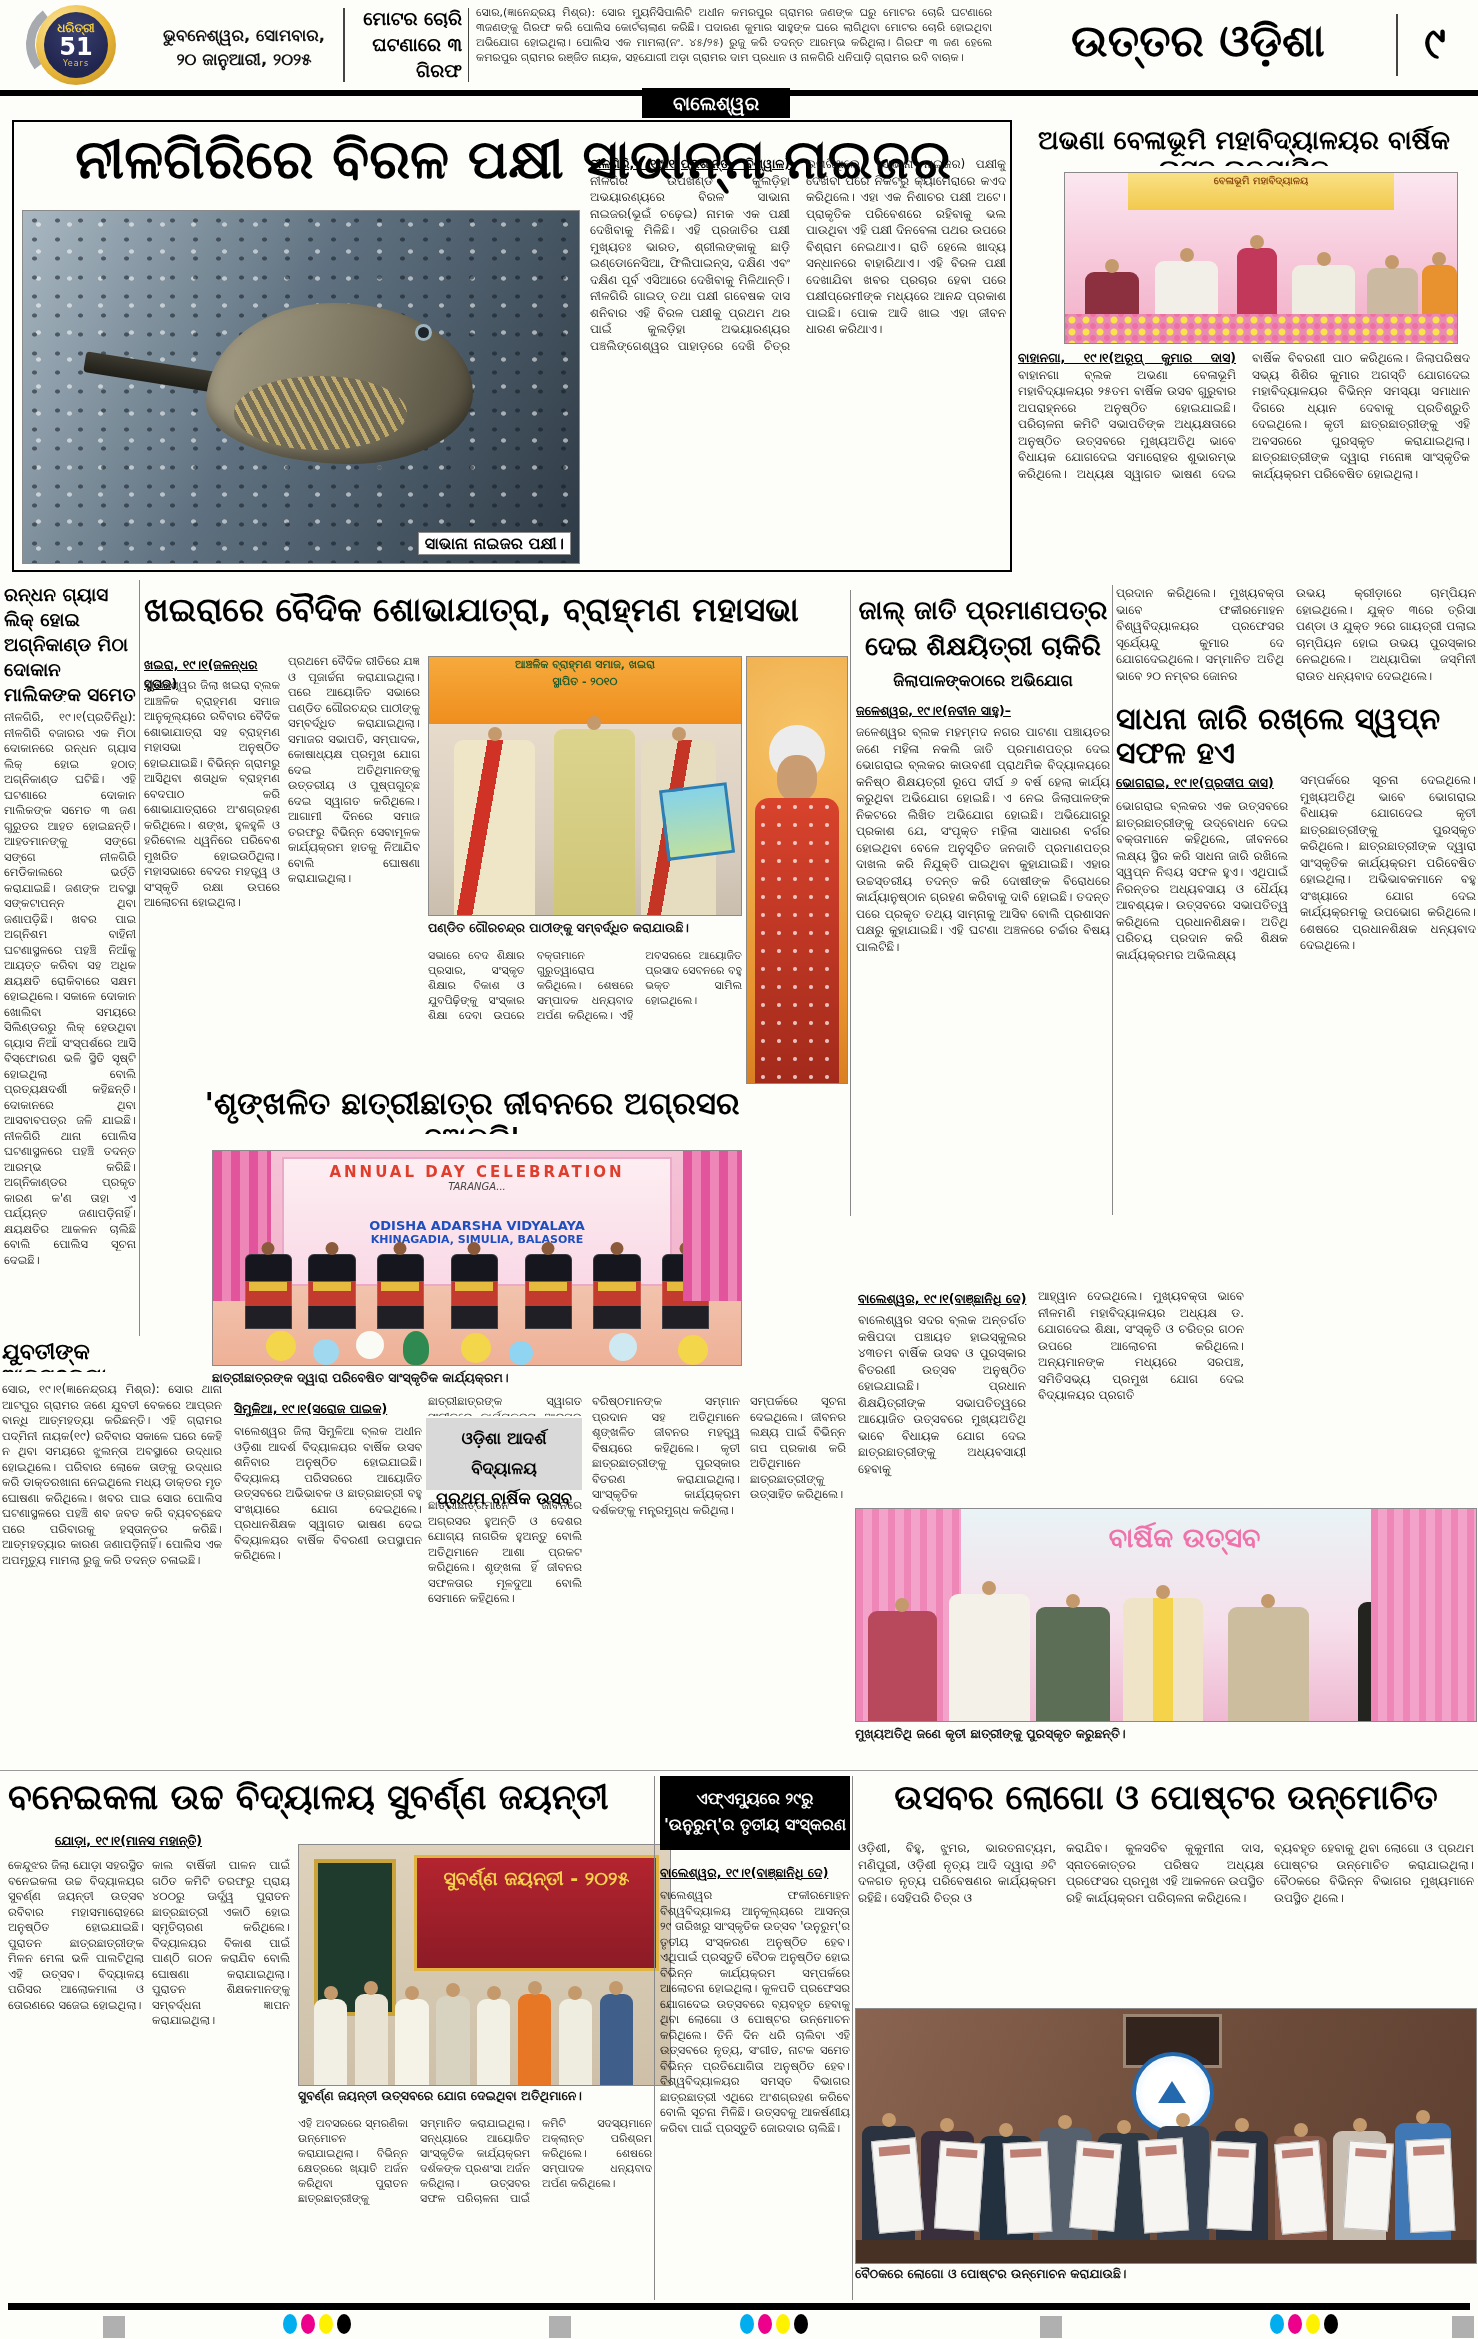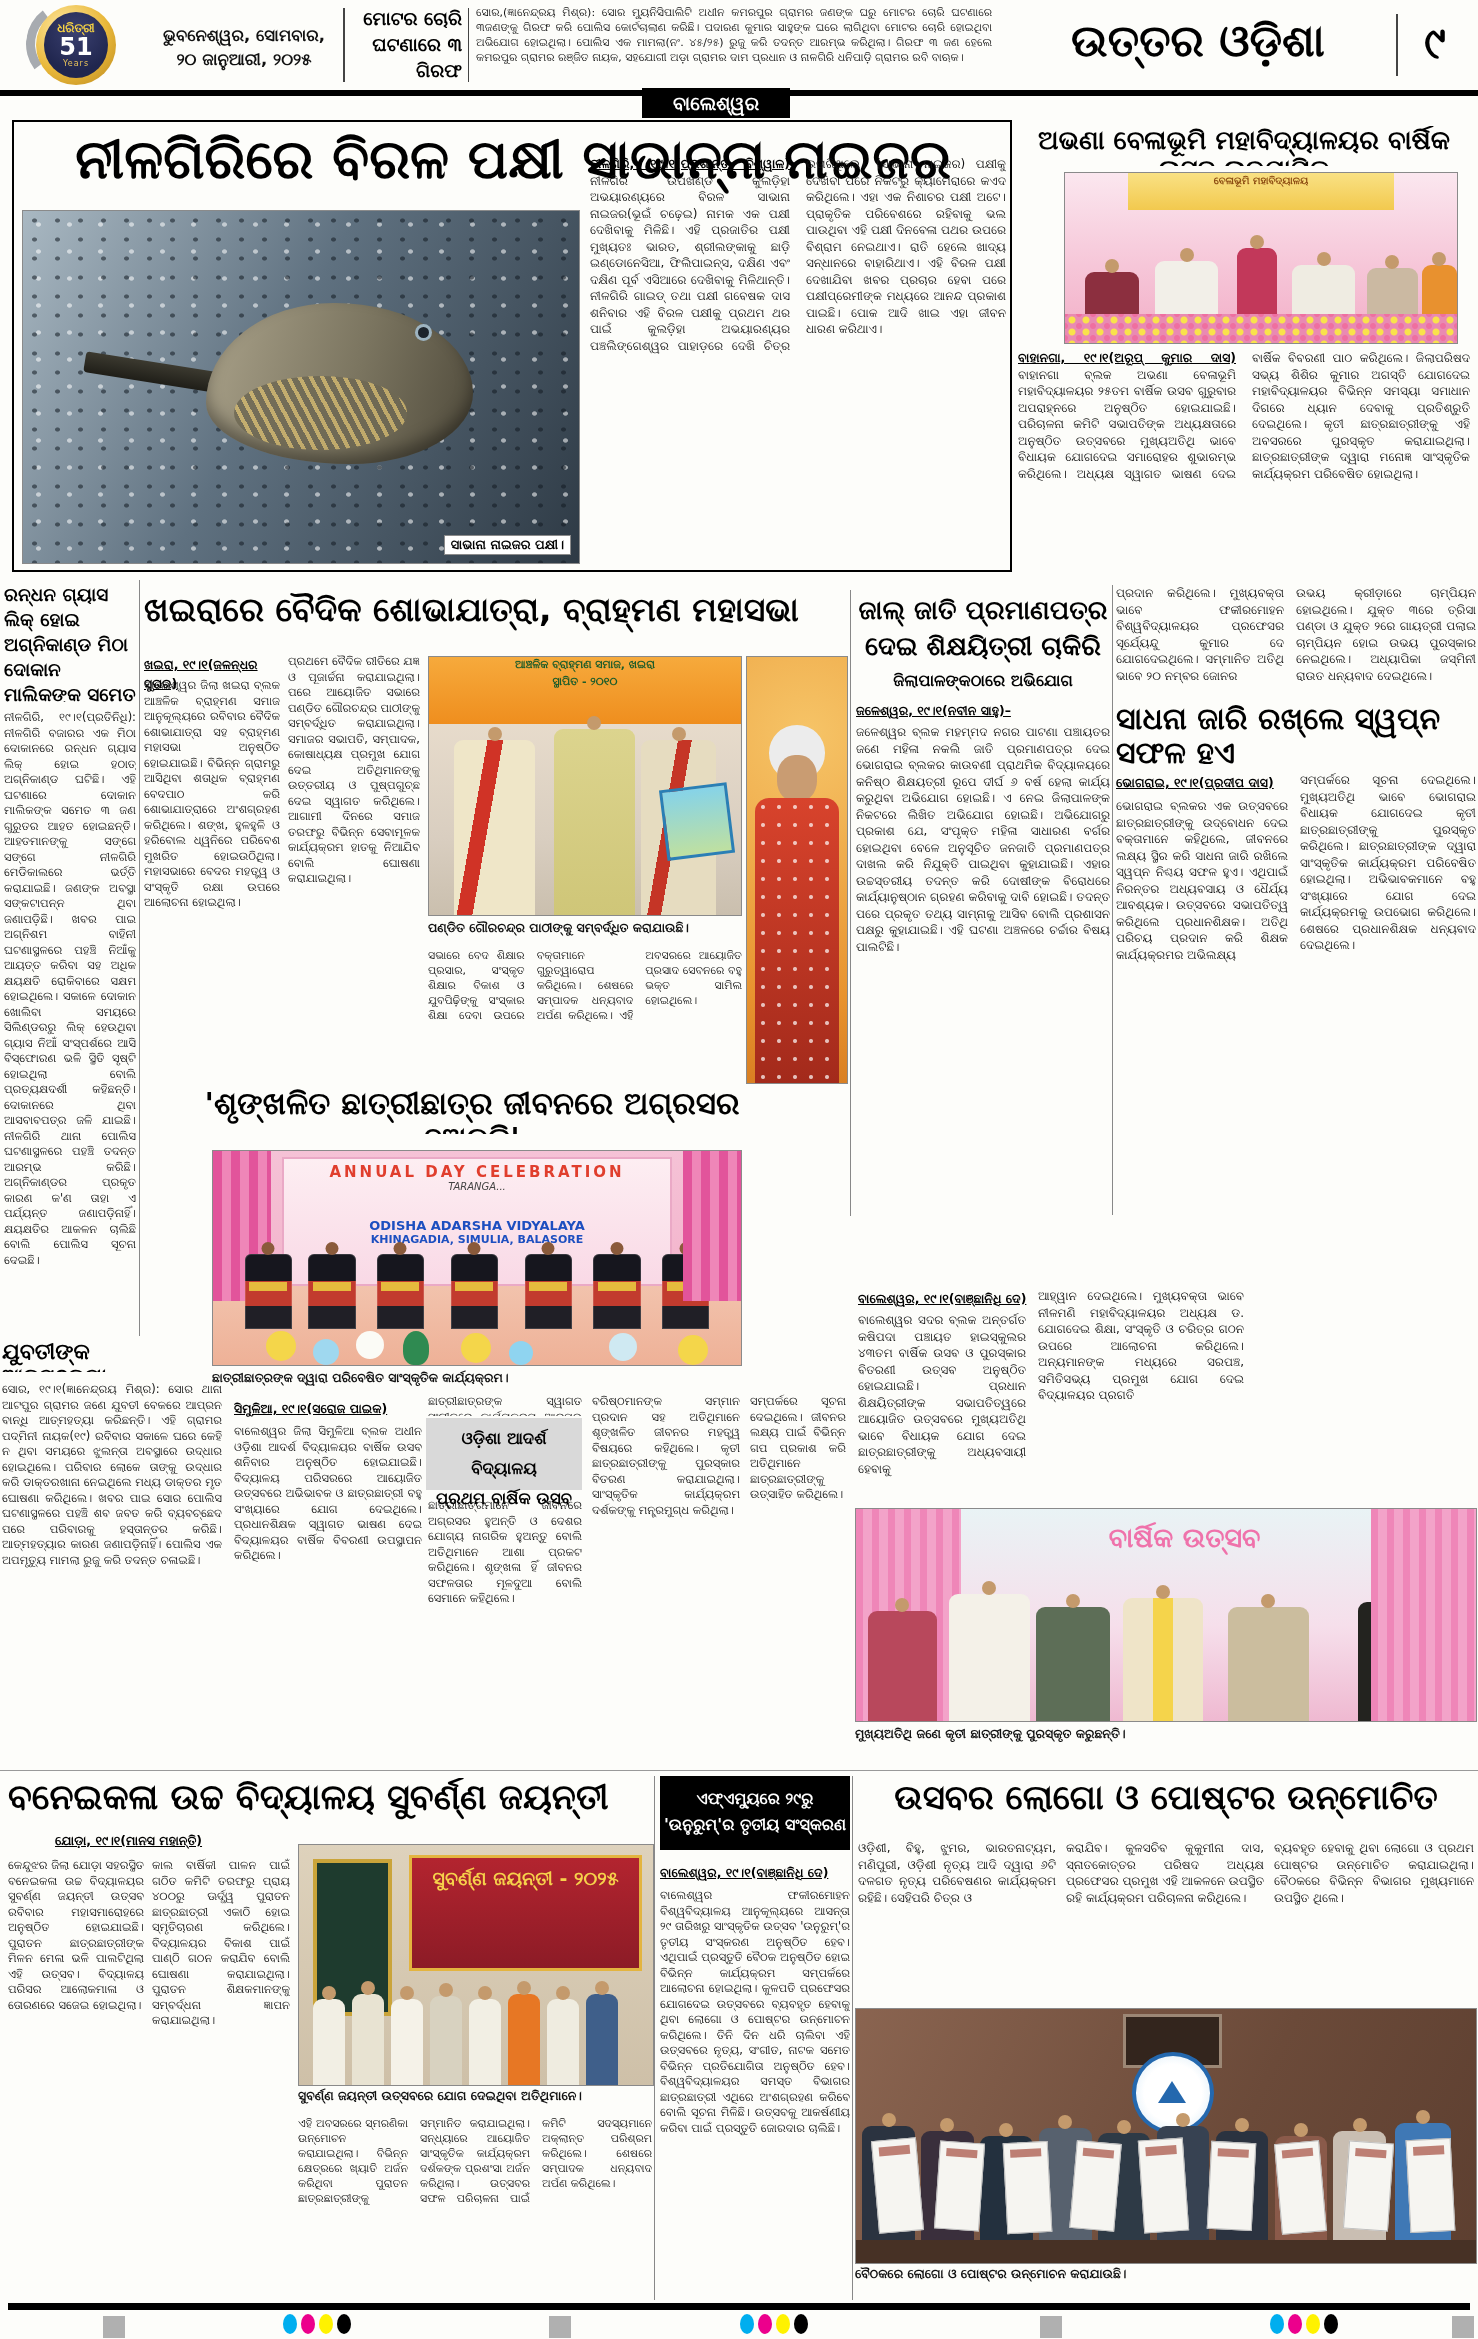--- a/index.html
+++ b/index.html
@@ -7,21 +7,21 @@
         font-family:"DejaVu Sans","Liberation Sans",sans-serif;color:#111;}
   .abs{position:absolute;}
   .hl{font-weight:bold;color:#000;overflow:hidden;line-height:1.12;}
   .center{text-align:center;}
   .body-txt{font-size:11.5px;line-height:15.5px;text-align:justify;color:#141414;overflow:hidden;}
   .body-md{font-size:12px;line-height:16.5px;}
   .dateline{font-weight:bold;font-size:12.5px;text-decoration:underline;color:#000;}
   .photo{position:absolute;overflow:hidden;border:1px solid #8a8a8a;}
   .photo-cap{font-size:12.5px;font-weight:bold;color:#101010;overflow:hidden;}
   .photo-chip{position:absolute;background:#ffffff;border:1px solid #8b8b8b;padding:1px 6px;
-              font-size:13px;font-weight:bold;color:#000;}
+              font-size:16px;font-weight:bold;color:#000;}
   .vrule{position:absolute;width:1px;background:#444;}
   .hrule{position:absolute;background:#000;}
   .tab{background:#000;color:#fff;font-weight:bold;text-align:center;}
   .graybox{background:#d9d9d9;font-weight:bold;text-align:center;color:#000;}
   .blackbox{background:#000;color:#fff;font-weight:bold;text-align:center;}
   
   .p{position:absolute;bottom:0;border-radius:9px 9px 0 0;}
   .p::before{content:"";position:absolute;top:-13px;left:50%;transform:translateX(-50%);
              width:14px;height:14px;border-radius:50%;background:#c49a6c;}
   .bl{position:absolute;border-radius:50%;}
@@ -97,21 +97,21 @@
       width:13px;height:13px;border-radius:50%;background:#8a5a3b;}
   .dancer::after{content:"";position:absolute;top:38%;left:10%;right:10%;height:12%;background:#e9c93f;opacity:.9;}
   
   #ph-kash{background:linear-gradient(#e9f3f5,#f6dfeb 55%,#efb9d1);}
   #ph-kash::before,#ph-kash::after{content:"";position:absolute;top:0;bottom:0;width:17%;
       background:repeating-linear-gradient(90deg,#ef86b8 0 7px,#f3a3c9 7px 16px);}
   #ph-kash::before{left:0;} #ph-kash::after{right:0;}
   .ksh-banner{position:absolute;left:30%;right:24%;top:6%;height:30%;text-align:center;
       color:#ef72ab;font-weight:bold;font-size:27px;overflow:hidden;}
   
-  #ph-bane{background:linear-gradient(#ded2bc,#cec0a8);}
+  #ph-bane{background:linear-gradient(#ded2bc,#cec0a8);padding-left:17px;}
   .bn-board{position:absolute;left:4%;top:6%;width:20%;height:62%;background:#1e3b2e;border:4px solid #caa43a;}
   .bn-banner{position:absolute;left:31%;right:3%;top:4%;height:46%;
       background:linear-gradient(#b3242f,#8c1b26);border:3px solid #e3b43f;
       color:#f6d14b;font-weight:bold;font-size:19px;text-align:center;line-height:2.2;overflow:hidden;}
   
   #ph-utsav{background:linear-gradient(115deg,#8a6450,#6b4a39 60%,#5d3f30);}
   .ut-frame{position:absolute;left:43%;top:2%;width:15%;height:19%;background:#33251d;border:3px solid #9c8775;}
   .ut-logo{position:absolute;left:44.5%;top:17%;width:12%;height:29%;border-radius:50%;
       background:radial-gradient(circle,#ffffff 55%,#d3e8f6);border:4px solid #2468ae;}
   .ut-logo::after{content:"";position:absolute;left:30%;top:34%;width:0;height:0;

